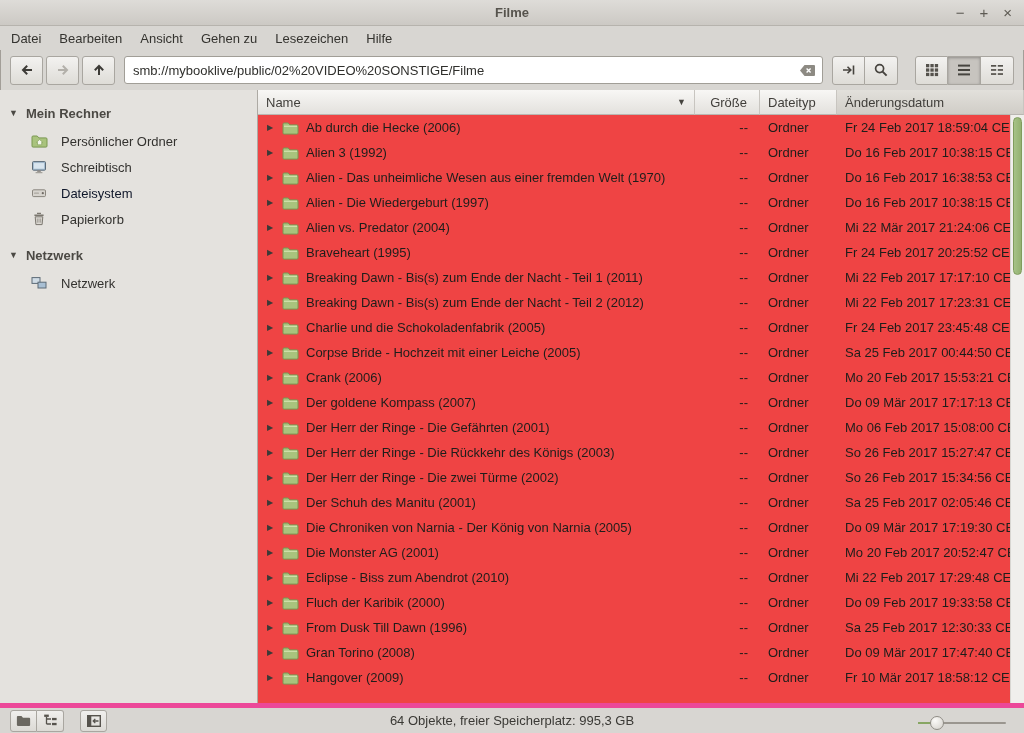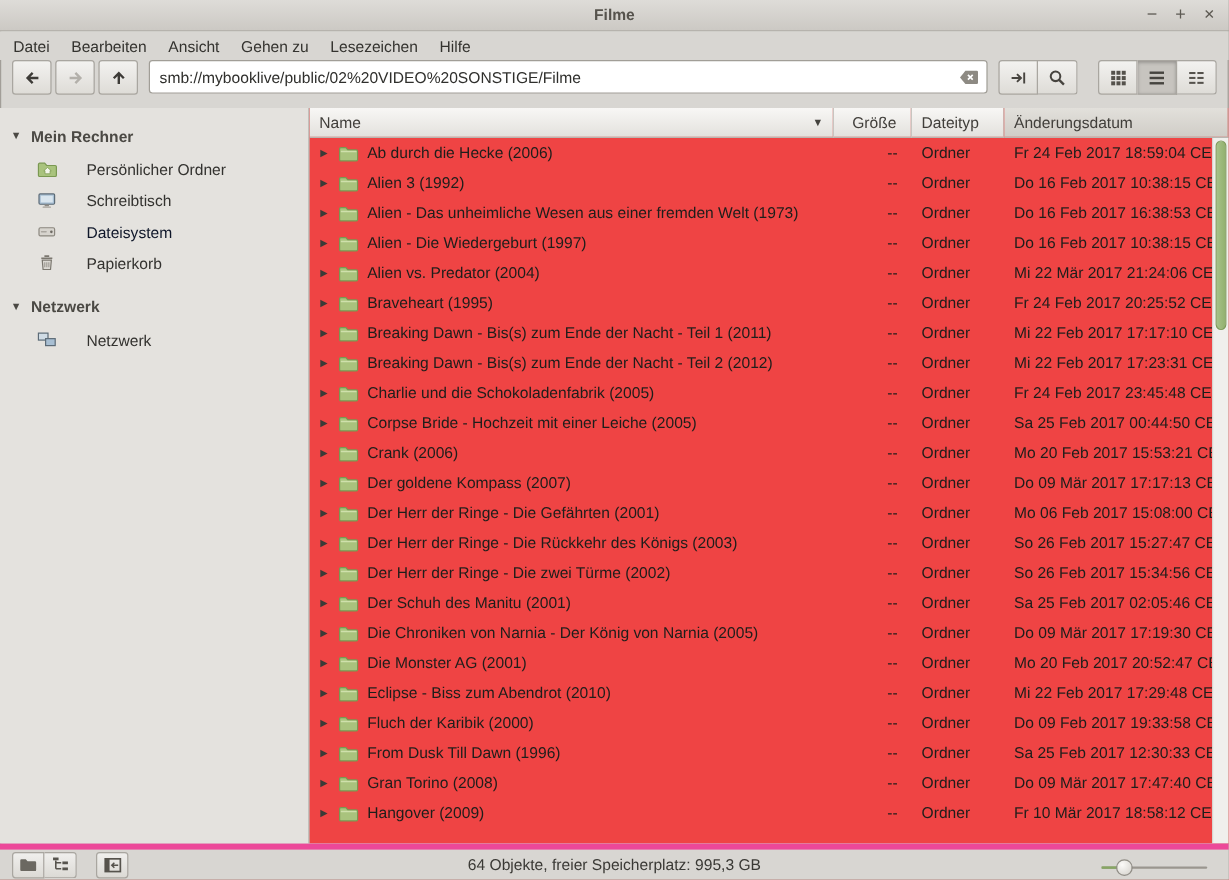--- a/index.html
+++ b/index.html
@@ -11,40 +11,40 @@
   .titlebar{height:26px;background:linear-gradient(#dedcd8,#ccc9c4);border-bottom:1px solid #b6b3ad;display:flex;align-items:center;justify-content:center;position:relative}
   .title{font-weight:bold;color:#56534d}
   .win-controls{position:absolute;right:12px;top:0;height:100%;display:flex;align-items:center;gap:15px;color:#5d5a53;font-size:15px}
   .win-btn{line-height:1}
 
   
   .menubar{height:24px;display:flex;align-items:center;padding-left:2px;background:#d8d6d2}
   .menu-item{padding:3px 9px;color:#34332f}
 
   
-  .toolbar{height:40px;display:flex;padding:0 10px;gap:3px}
+  .toolbar{height:40px;display:flex;align-items:center;padding:0 10px;gap:3px}
   .tb-btn{width:33px;height:29px;display:flex;align-items:center;justify-content:center;background:linear-gradient(#f3f2f0,#dedcd7);border:1px solid #a9a6a0;border-radius:3px;padding:0}
   .tb-group{display:flex;margin-left:6px}
   .tb-group .tb-btn{border-radius:0}
   .tb-group .tb-btn:first-child{border-radius:3px 0 0 3px}
   .tb-group .tb-btn:last-child{border-radius:0 3px 3px 0}
   .tb-group .tb-btn+.tb-btn{border-left:0}
   .tb-btn.active{background:#c7c4bf;box-shadow:inset 0 1px 3px rgba(0,0,0,.28)}
   .views{margin-left:14px}
   .pathbar{flex:1;height:28px;background:#fff;border:1px solid #a19e97;border-radius:3px;display:flex;align-items:center;padding:0 6px 0 8px;margin-left:6px}
   .pathbar input{flex:1;border:0;outline:0;font:13px "Liberation Sans",sans-serif;color:#2f2f2c;background:transparent}
   .clear-icon{display:flex;align-items:center}
 
   
   .main{position:absolute;top:90px;left:0;right:0;bottom:30px;display:flex}
   .sidebar{width:258px;background:#e4e2de;border-right:1px solid #adaaa4;padding-top:8px;overflow:hidden}
   .sb-section{margin-bottom:8px}
   .sb-header{display:flex;align-items:center;height:30px;padding-left:9px;font-weight:bold;color:#4b4944;gap:8px}
   .sb-exp{font-size:9px;color:#4b4944}
-  .sb-item{display:flex;align-items:center;height:26px;padding-left:31px;gap:24px;color:#33322f}
+  .sb-item{display:flex;align-items:center;height:26px;padding-left:31px;gap:13px;color:#33322f}
   .sb-icon{display:flex;align-items:center;width:17px}
   .sb-item.selected .label{color:#0f172a}
   .eject{margin-left:auto;margin-right:16px;display:flex;align-items:center}
 
   
   .filearea{flex:1;background:#ef4444;position:relative;overflow:hidden}
   .cols{display:grid;grid-template-columns:437px 65px 77px 1fr}
   .header{height:25px}
   .hcell{display:flex;align-items:center;padding:0 8px;background:linear-gradient(#f8f7f5,#e3e1dd);border-right:1px solid #c8c5c0;border-bottom:1px solid #b9b6b1;color:#403e3a;overflow:hidden;white-space:nowrap}
   .hcell.col1{justify-content:flex-end;padding-right:12px}
@@ -290,21 +290,21 @@
           </div>
           <div class="row cols">
             <div class="cell namecell">
               <span class="exp">▶</span>
               <span class="ficon">
                 <svg width="17" height="14" viewBox="0 0 17 14">
                   <path d="M1 3.1 a1.1 1.1 0 0 1 1.1 -1.1 h4.1 l1.7 1.9 h7 a1.1 1.1 0 0 1 1.1 1.1 v7 a1.1 1.1 0 0 1 -1.1 1.1 H2.1 A1.1 1.1 0 0 1 1 11.9 z" fill="#a9c37d" stroke="#7a9851"></path>
                   <path d="M2 5.3 h13" stroke="#cfe0ab" stroke-width="1.3" fill="none"></path>
                 </svg>
               </span>
-              <span class="label">Alien - Das unheimliche Wesen aus einer fremden Welt (1973)</span>
+              <span class="label">Alien - Das unheimliche Wesen aus einer fremden Welt (1970)</span>
             </div>
             <div class="cell size">--</div>
             <div class="cell type">Ordner</div>
             <div class="cell date">Do 16 Feb 2017 16:38:53 CET</div>
           </div>
           <div class="row cols">
             <div class="cell namecell">
               <span class="exp">▶</span>
               <span class="ficon">
                 <svg width="17" height="14" viewBox="0 0 17 14">

